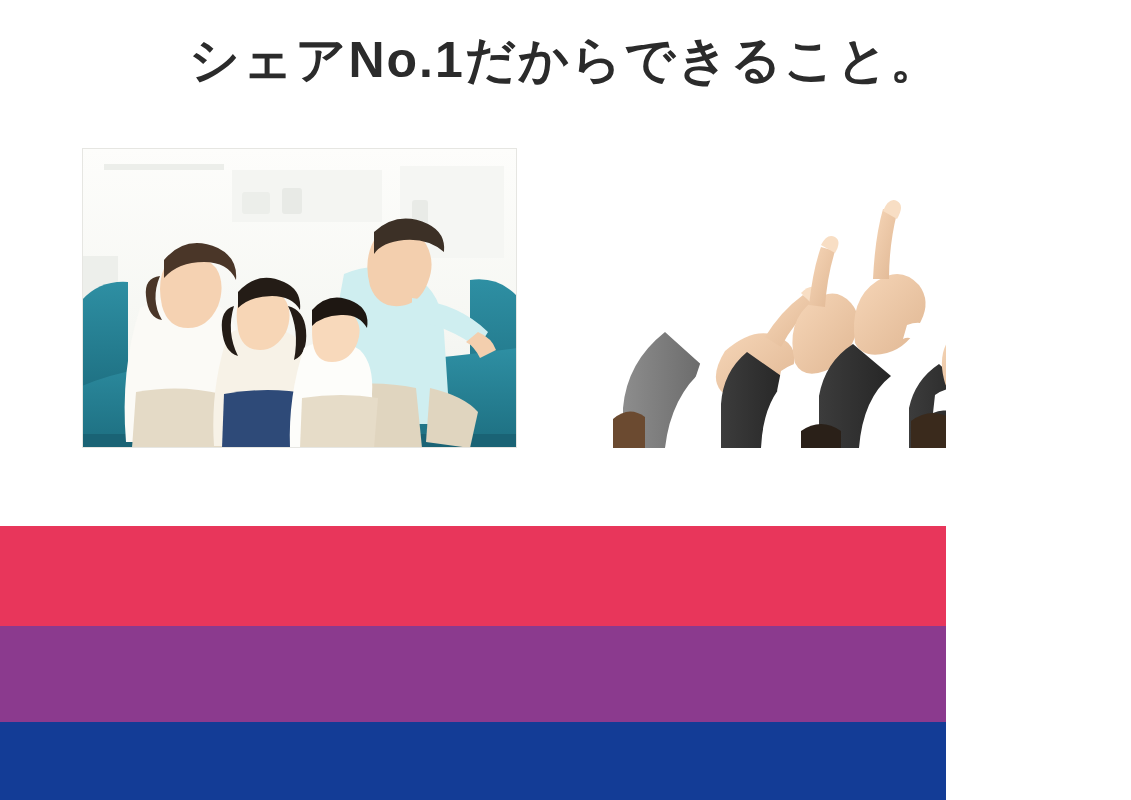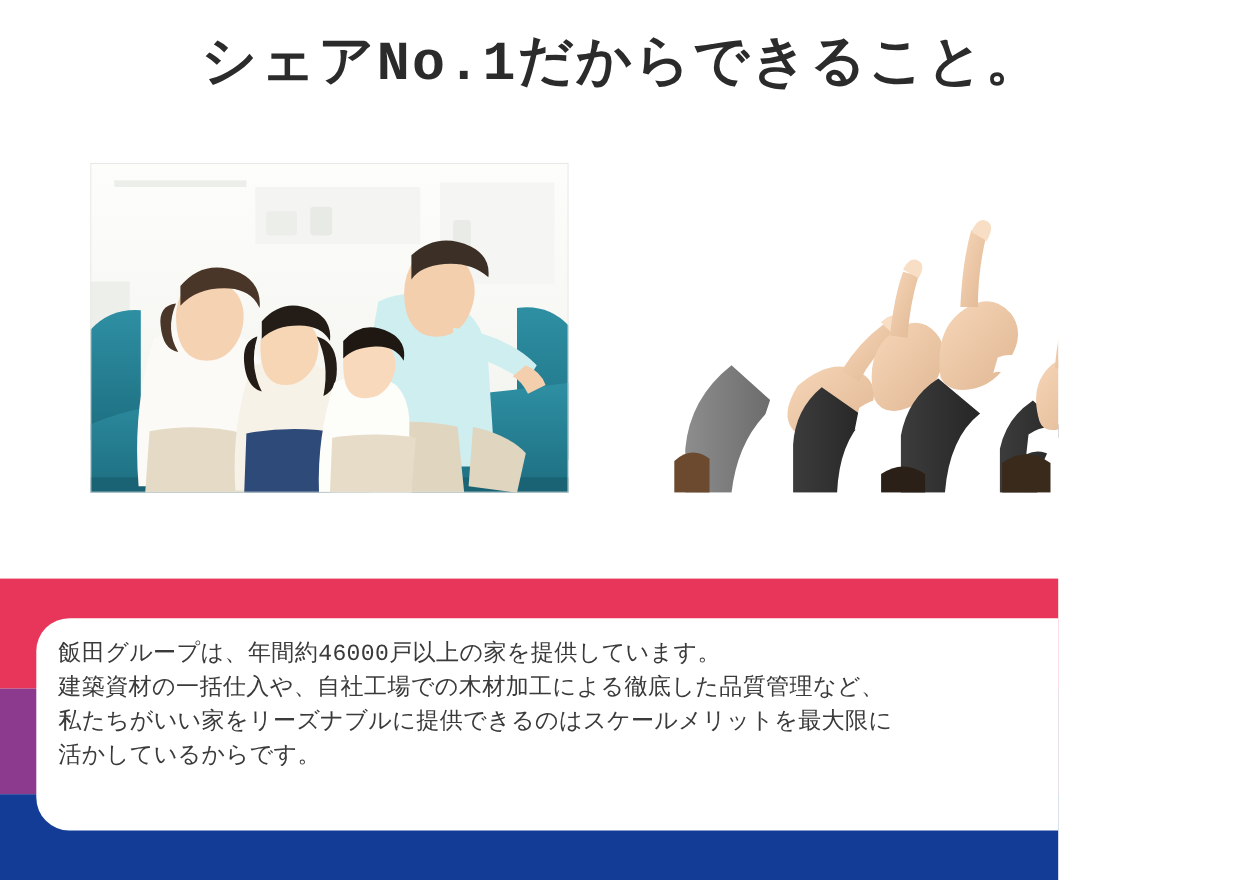--- a/index.html
+++ b/index.html
@@ -7,22 +7,21 @@
     padding: 0;
     background: #ffffff;
   }
 
   .slide {
     position: relative;
     width: 946px;
     height: 800px;
     background: #ffffff;
     overflow: hidden;
-    font-family: Liberation Mono, monospace;
-    padding-left: 16px;
+    font-family: Liberation Sans, sans-serif;
   }
 
   
   .headline {
     position: absolute;
     left: 0;
     top: 30px;
     width: 1131px;
     text-align: center;
     font-size: 50px;
@@ -221,20 +220,14 @@
       <path d="M8 236 q16 -14 32 -2 l0 31 -32 0 z" fill="#6b4a30"></path>
       <path d="M196 248 q20 -14 40 0 l0 17 -40 0 z" fill="#2a2018"></path>
       <path d="M306 238 q22 -16 44 0 l0 27 -44 0 z" fill="#3a2a1c"></path>
     </svg>
   </div>
 
   <div class="band band-pink"></div>
   <div class="band band-purple"></div>
   <div class="band band-blue"></div>
 
-  <div class="text-card">
-    <div class="card-text">飯田グループは、年間約46000戸以上の家を提供しています。
-建築資材の一括仕入や、自社工場での木材加工による徹底した品質管理など、
-私たちがいい家をリーズナブルに提供できるのはスケールメリットを最大限に
-活かしているからです。</div>
-  </div>
 
 </div>
 
 </body></html>

